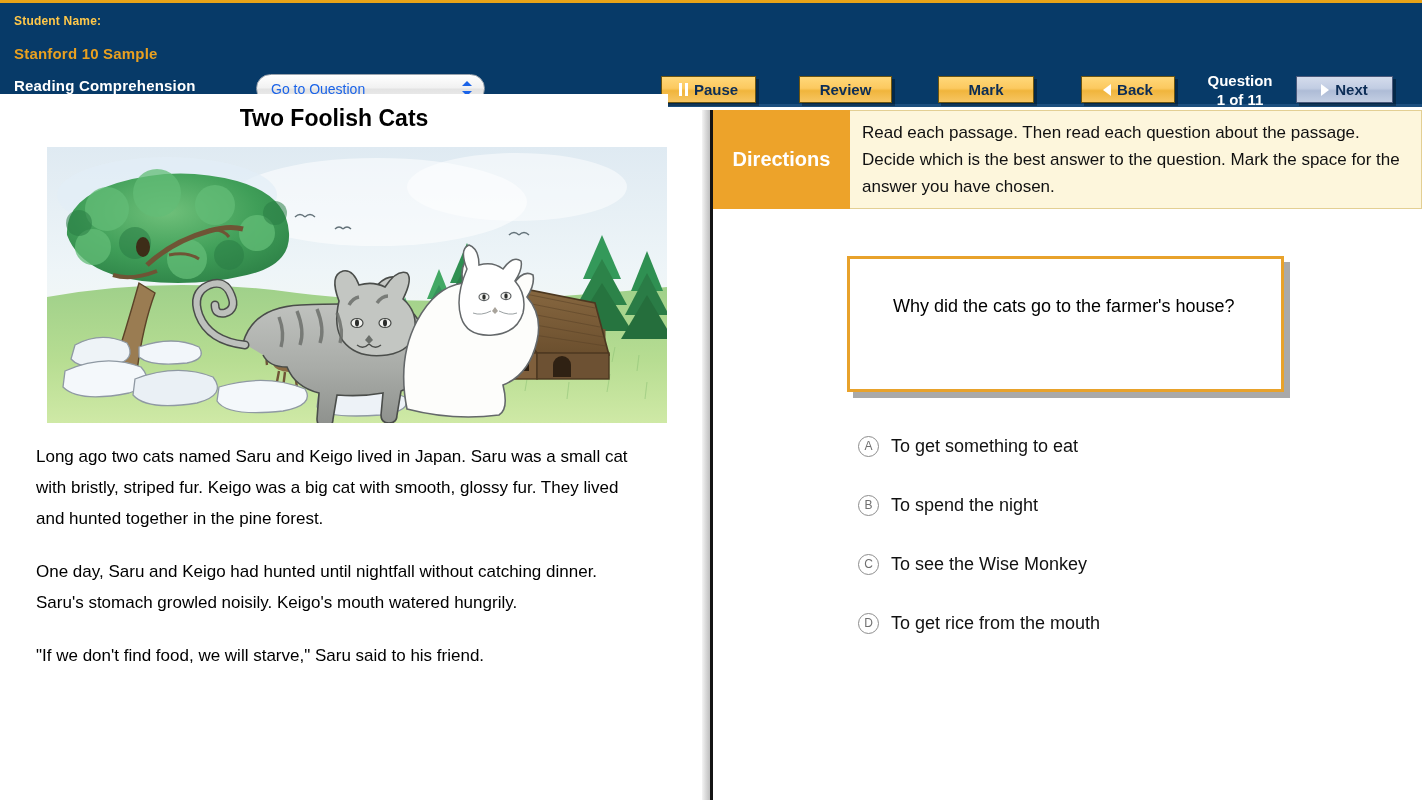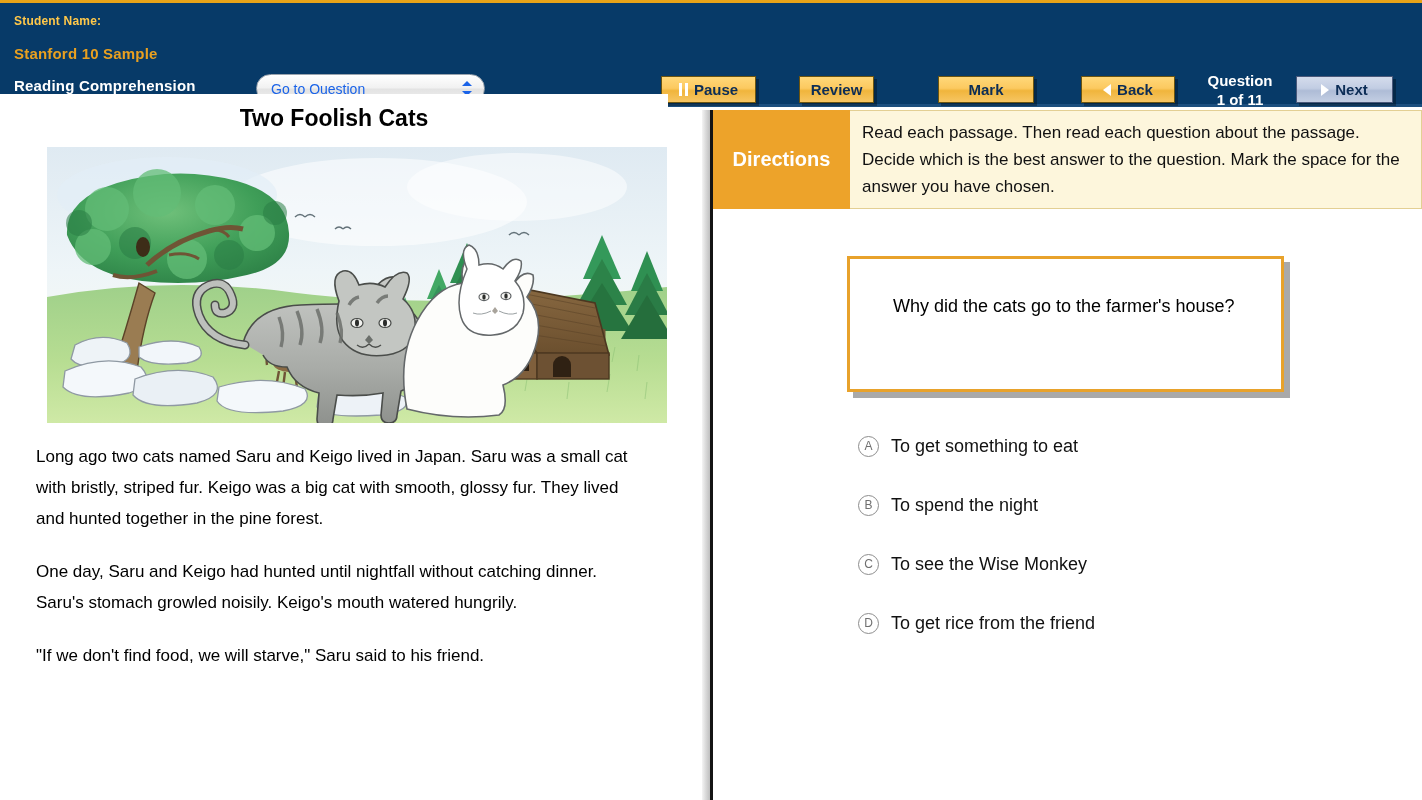--- a/index.html
+++ b/index.html
@@ -69,21 +69,21 @@
     box-shadow: 3px 3px 0 rgba(0,0,0,.30);
     display: flex; align-items: center; justify-content: center; gap: 6px;
     color: #0c2d56; font-size: 15px; font-weight: bold;
     cursor: pointer; user-select: none;
   }
   .tb-btn.blue {
     background: linear-gradient(#d4dcec 0%, #c2cde3 45%, #aebcd6 55%, #c3cee3 100%);
     border: 1px solid #49587a;
   }
   #btn-pause  { left: 661px; top: 73px; width: 95px; }
-  #btn-review { left: 799px; top: 73px; width: 75px; }
+  #btn-review { left: 799px; top: 73px; width: 93px; }
   #btn-mark   { left: 938px; top: 73px; width: 96px; }
   #btn-back   { left: 1081px; top: 73px; width: 94px; }
   #btn-next   { left: 1296px; top: 73px; width: 97px; }
 
   .pause-ico { display: flex; gap: 3px; }
   .pause-ico i { display: block; width: 3px; height: 13px; background: #fff; }
   .tri-left {
     width: 0; height: 0;
     border-top: 6px solid transparent; border-bottom: 6px solid transparent;
     border-right: 8px solid #ffffff;
@@ -467,17 +467,17 @@
     <div class="opt">
       <span class="bubble">B</span>
       <span class="opt-label">To spend the night</span>
     </div>
     <div class="opt">
       <span class="bubble">C</span>
       <span class="opt-label">To see the Wise Monkey</span>
     </div>
     <div class="opt">
       <span class="bubble">D</span>
-      <span class="opt-label">To get rice from the friend</span>
+      <span class="opt-label">To get rice from the mouth</span>
     </div>
   </div>
 
 </div>
 
 </body></html>

